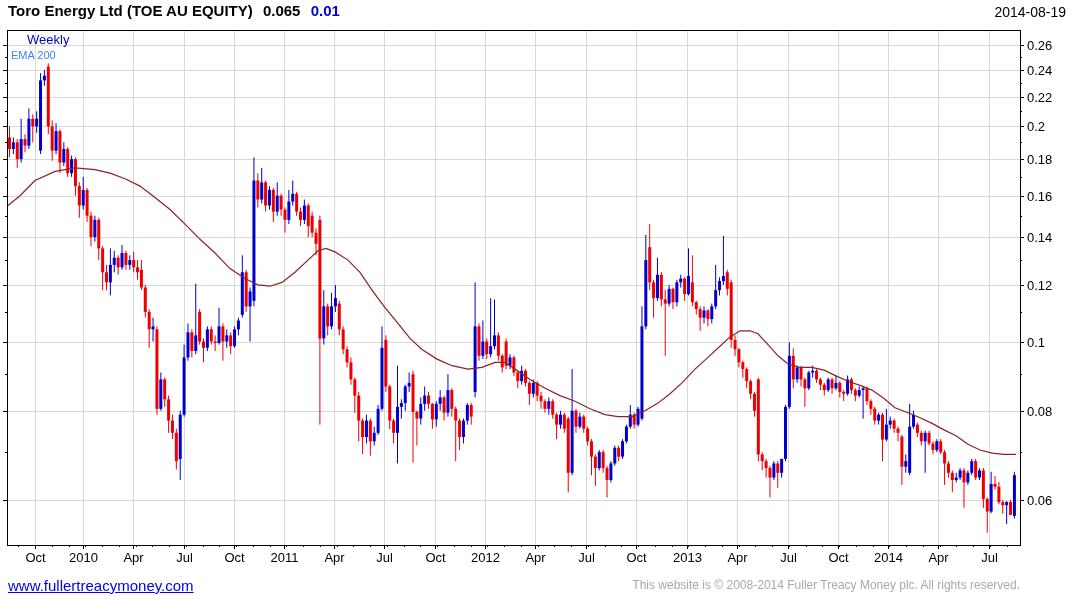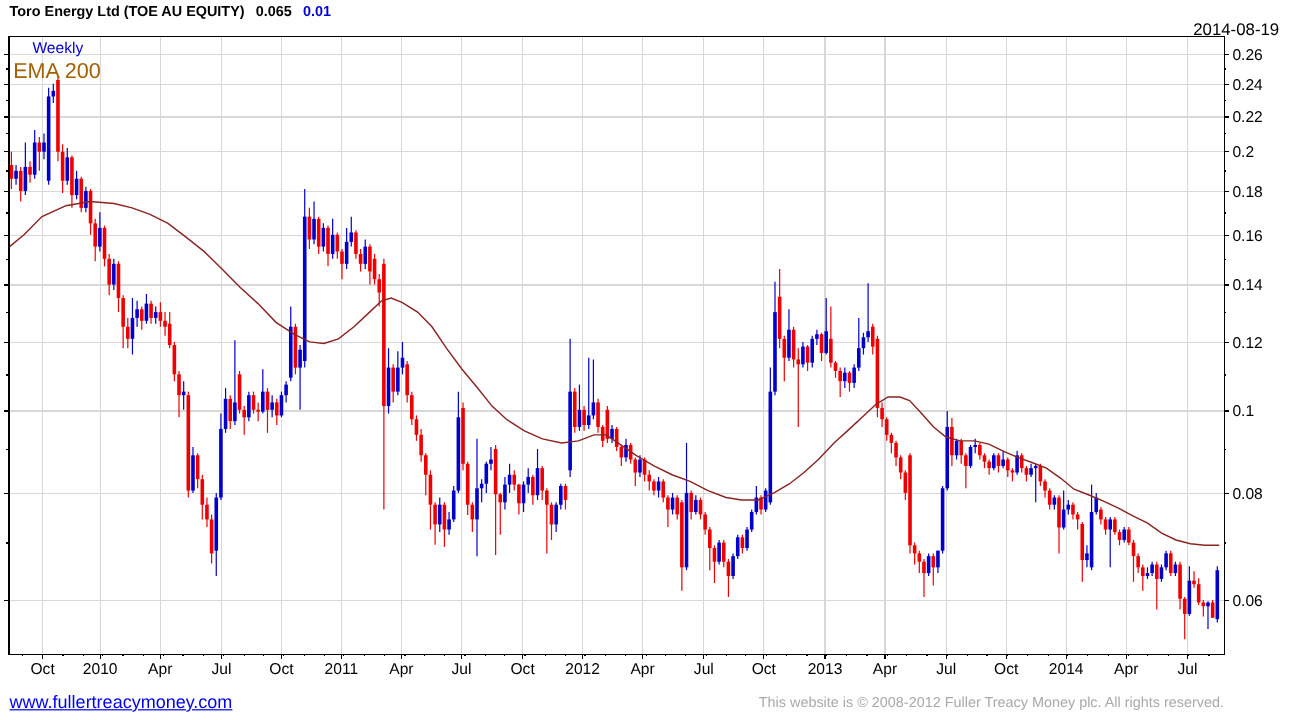--- a/index.html
+++ b/index.html
@@ -1,21 +1,21 @@
 <!DOCTYPE html>
 <html><head>
 <meta charset="utf-8">
 <style>
   html,body{margin:0;padding:0;background:#ffffff;}
   body{width:1075px;height:600px;position:relative;font-family:"Liberation Sans",sans-serif;overflow:hidden;}
-  .titlebar{position:absolute;top:2px;left:8px;font-size:12px;font-weight:bold;color:#000;white-space:nowrap;}
+  .titlebar{position:absolute;top:2px;left:8px;font-size:15px;font-weight:bold;color:#000;white-space:nowrap;}
   .title-change{color:#0000D8;margin-left:6px;}
-  .chart-date{position:absolute;top:16px;right:9px;font-size:14px;font-weight:normal;color:#000;}
+  .chart-date{position:absolute;top:4px;right:9px;font-size:14px;font-weight:normal;color:#000;}
   .legend-interval{position:absolute;top:32px;left:11px;font-size:13px;color:#0000CC;margin-left:16px;}
-  .legend-ema{position:absolute;top:49px;left:11px;font-size:18px;color:#a16207;}
+  .legend-ema{position:absolute;top:49px;left:11px;font-size:11px;color:#3b82f6;}
   svg{position:absolute;top:0;left:0;}
   .footer-site{position:absolute;top:577px;left:8px;font-size:15px;color:#0000EE;text-decoration:underline;cursor:pointer;}
   .footer-copy{position:absolute;top:578px;right:55px;font-size:12px;color:#A9A9A9;}
 </style>
 </head>
 <body>
 
 <div class="titlebar">
   <span>Toro Energy Ltd (TOE AU EQUITY)</span>
   <span style="margin-left:6px;">0.065</span>
@@ -737,13 +737,13 @@
       <line x1="973.5" y1="545" x2="973.5" y2="547" stroke="#000000" stroke-width="1" shape-rendering="crispEdges"></line>
       <line x1="990.5" y1="545" x2="990.5" y2="547" stroke="#000000" stroke-width="1" shape-rendering="crispEdges"></line>
       <line x1="1007.5" y1="545" x2="1007.5" y2="547" stroke="#000000" stroke-width="1" shape-rendering="crispEdges"></line>
     </g>
   </svg>
 
 <div class="legend-interval">Weekly</div>
 <div class="legend-ema">EMA 200</div>
 
 <a class="footer-site">www.fullertreacymoney.com</a>
-<div class="footer-copy">This website is © 2008-2012 Fuller Treacy Money plc. All rights reserved.</div>
+<div class="footer-copy">This website is © 2008-2014 Fuller Treacy Money plc. All rights reserved.</div>
 
 </body></html>

